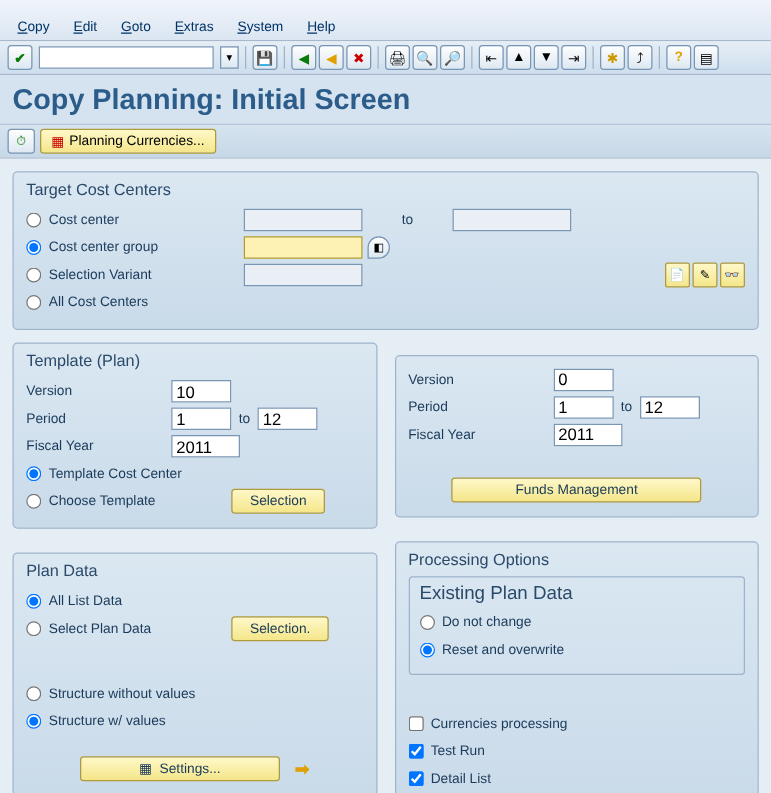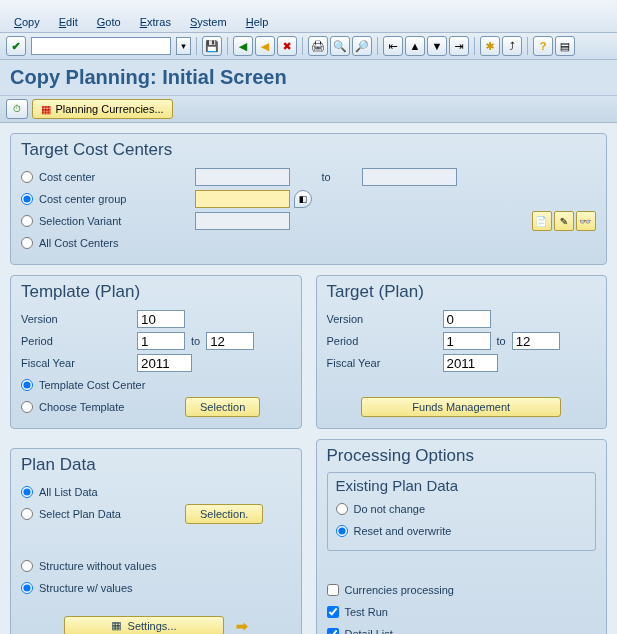--- a/index.html
+++ b/index.html
@@ -9,30 +9,30 @@
   .menubar span { display: inline-block; padding: 2px 8px; color: #003366; cursor: pointer; margin-top: 12px; }
   .menubar span:first-letter { text-decoration: underline; }
   
   .toolbar { background: linear-gradient(#e6eef5, #cedeee); border-bottom: 1px solid #a8b8cc; padding: 3px 6px; display: flex; align-items: center; gap: 2px; }
   .tool-btn { width: 20px; height: 20px; border: 1px solid #7a96b5; border-radius: 3px; background: linear-gradient(#fefefe,#dde8f2); display: inline-flex; align-items: center; justify-content: center; cursor: pointer; font-size: 11px; }
   .tool-green { color: #0a7a0a; font-weight:bold;}
   .tool-sep { width:1px; height:18px; background:#9db3cc; margin:0 3px; }
   .cmd-input { width:140px; height:18px; border:1px solid #7a96b5; background:#fff; margin:0 3px; }
   .cmd-drop { width:15px; height:18px; border:1px solid #7a96b5; background:linear-gradient(#fefefe,#dde8f2); cursor:pointer; display:inline-flex;align-items:center;justify-content:center;font-size:9px;}
   
-  .title { font-size: 20px; font-weight: bold; color: #2b5c8a; background: #d5e2ef; padding: 6px 10px; border-bottom:1px solid #b5c6db;}
+  .title { font-size: 23px; font-weight: bold; color: #2b5c8a; background: #d5e2ef; padding: 6px 10px; border-bottom:1px solid #b5c6db;}
   
   .subbar { background: linear-gradient(#d5e4ef,#c6d7e6); border-bottom:1px solid #a8b8cc; padding:3px 6px; display:flex; gap:4px; align-items:center;}
   .icon-btn { width:22px; height:20px; border:1px solid #7a96b5; border-radius:3px; background:linear-gradient(#fefefe,#dde8f2); display:inline-flex; align-items:center; justify-content:center; cursor:pointer; font-size:10px;}
   .btn-yellow { background:linear-gradient(#fef8c8,#f5e68a); border:1px solid #b09a3a; border-radius:3px; padding:2px 8px; height:20px; display:inline-flex; align-items:center; gap:4px; cursor:pointer;}
   
   .content { padding: 10px; background:#e6eef5; }
   
   .groupbox { border:1px solid #9db3cc; background: linear-gradient(#dbe8f2, #c9dae9); border-radius:4px; padding: 8px 10px 10px 10px; position:relative; margin-bottom:10px; }
-  .gb-title { color:#2b4a6a; margin:-2px 0 6px 0; font-size:17px; }
+  .gb-title { color:#2b4a6a; margin:-2px 0 6px 0; font-size:13px; }
   
   .row { display:flex; align-items:center; height:22px; gap:6px; }
   .radio { width:12px; height:12px; }
   .chk { width:12px; height:12px; }
   .lbl { color:#1a3a5a; }
   .field { height:18px; border:1px solid #7a96b5; background:#fff; padding:1px 3px; }
   .field-req { background:#fdf2b3; border:1px solid #b09a3a;}
   .field-ro { background:#e9eff5; }
   .field-w1 { width:95px; }
   .field-w2 { width:48px; }
@@ -159,21 +159,20 @@
         <span class="lbl">Template Cost Center</span>
       </div>
       <div class="row">
         <input type="radio" name="tpl" class="radio" style="">
         <span class="lbl" style="width:140px">Choose Template</span>
         <button class="btn-std">Selection</button>
       </div>
     </div>
 
     <div class="groupbox">
-      <div class="gb-title">Target (Plan)</div>
       <div class="row">
         <span class="lbl" style="width:110px">Version</span>
         <input class="field field-w2" value="0" style="">
       </div>
       <div class="row">
         <span class="lbl" style="width:110px">Period</span>
         <input class="field field-w2" value="1" style="">
         <span class="lbl">to</span>
         <input class="field field-w2" value="12" style="">
       </div>

